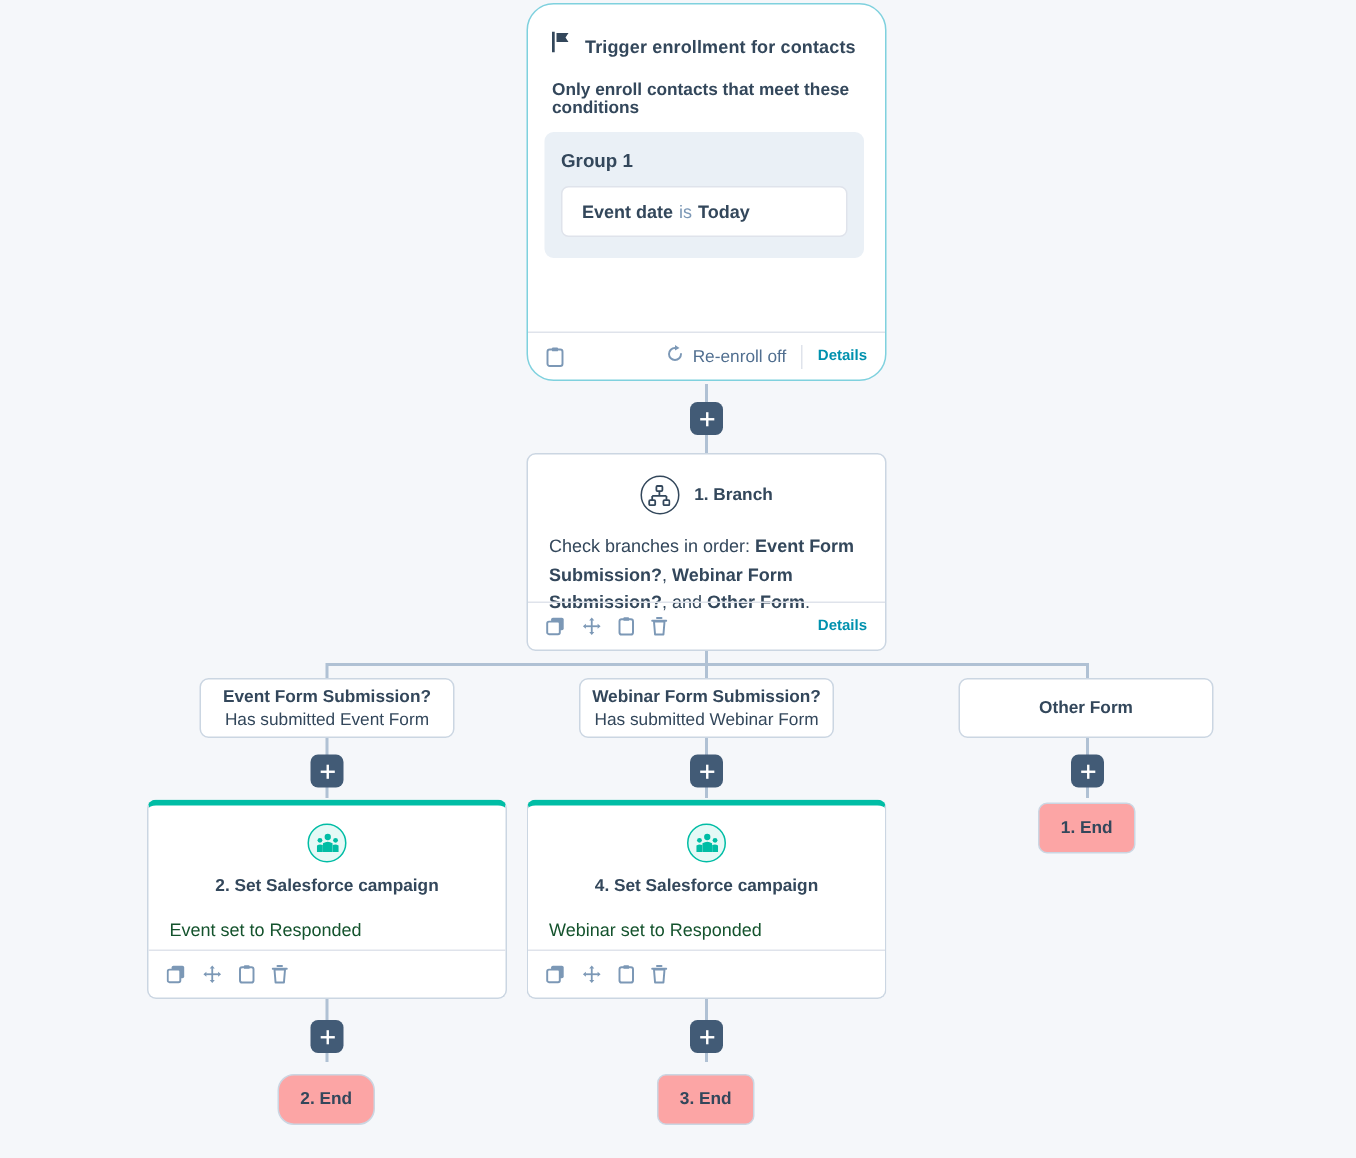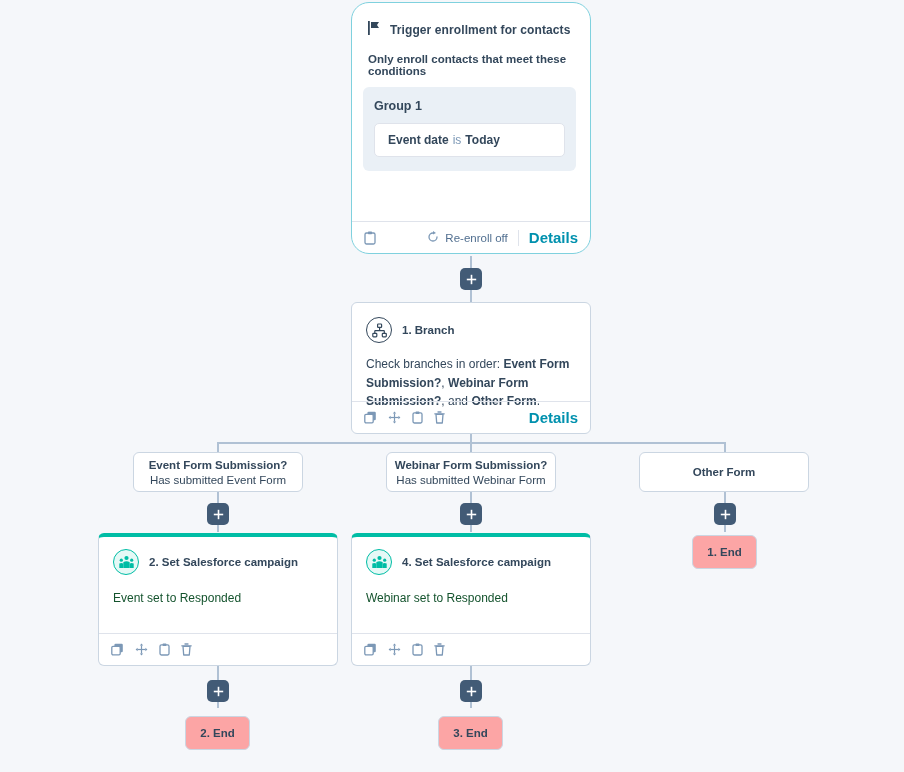--- a/index.html
+++ b/index.html
@@ -119,32 +119,33 @@
     gap: 6px;
     font-size: 11.5px;
     color: #516f90;
   }
   .divider-v {
     width: 1px;
     height: 16px;
     background: #dfe3eb;
   }
   .details-link {
-    font-size: 15px;
+    font-size: 10px;
     font-weight: bold;
     color: #0091ae;
     cursor: pointer;
   }
 
   
   .branch-head {
     display: flex;
     align-items: center;
     gap: 10px;
     padding: 14px 14px 0 14px;
+    justify-content: center;
   }
   .circle-icon {
     width: 26px;
     height: 26px;
     border-radius: 50%;
     border: 1.6px solid #33475b;
     display: flex;
     align-items: center;
     justify-content: center;
     flex: 0 0 auto;
@@ -195,20 +196,21 @@
     border: 1px solid #cbd6e2;
     border-top: 4px solid #00bda5;
     border-radius: 6px;
     z-index: 3;
   }
   .action-head {
     display: flex;
     align-items: center;
     gap: 10px;
     padding: 12px 14px 0 14px;
+    flex-direction: column;
   }
   .circle-icon-teal {
     width: 26px;
     height: 26px;
     border-radius: 50%;
     border: 1.6px solid #00bda5;
     background: #e5f9f6;
     display: flex;
     align-items: center;
     justify-content: center;
@@ -489,16 +491,16 @@
         <rect x="0.8" y="4.7" width="9.4" height="1.6" fill="#fff"></rect>
       </svg>
   </div>
   <div class="plus-btn" style="left:460px; top:680px;">
     <svg width="11" height="11" viewBox="0 0 11 11">
         <rect x="4.7" y="0.8" width="1.6" height="9.4" fill="#fff"></rect>
         <rect x="0.8" y="4.7" width="9.4" height="1.6" fill="#fff"></rect>
       </svg>
   </div>
 
-  <div class="end-node" style="left:185px; top:716px; width:65px; height:34px;">2. End</div>
+  <div class="end-node" style="left:185px; top:716px; width:65px; height:34px;border-radius:11px;">2. End</div>
   <div class="end-node" style="left:438px; top:716px; width:65px; height:34px;">3. End</div>
 
 </div>
 
 </body></html>

